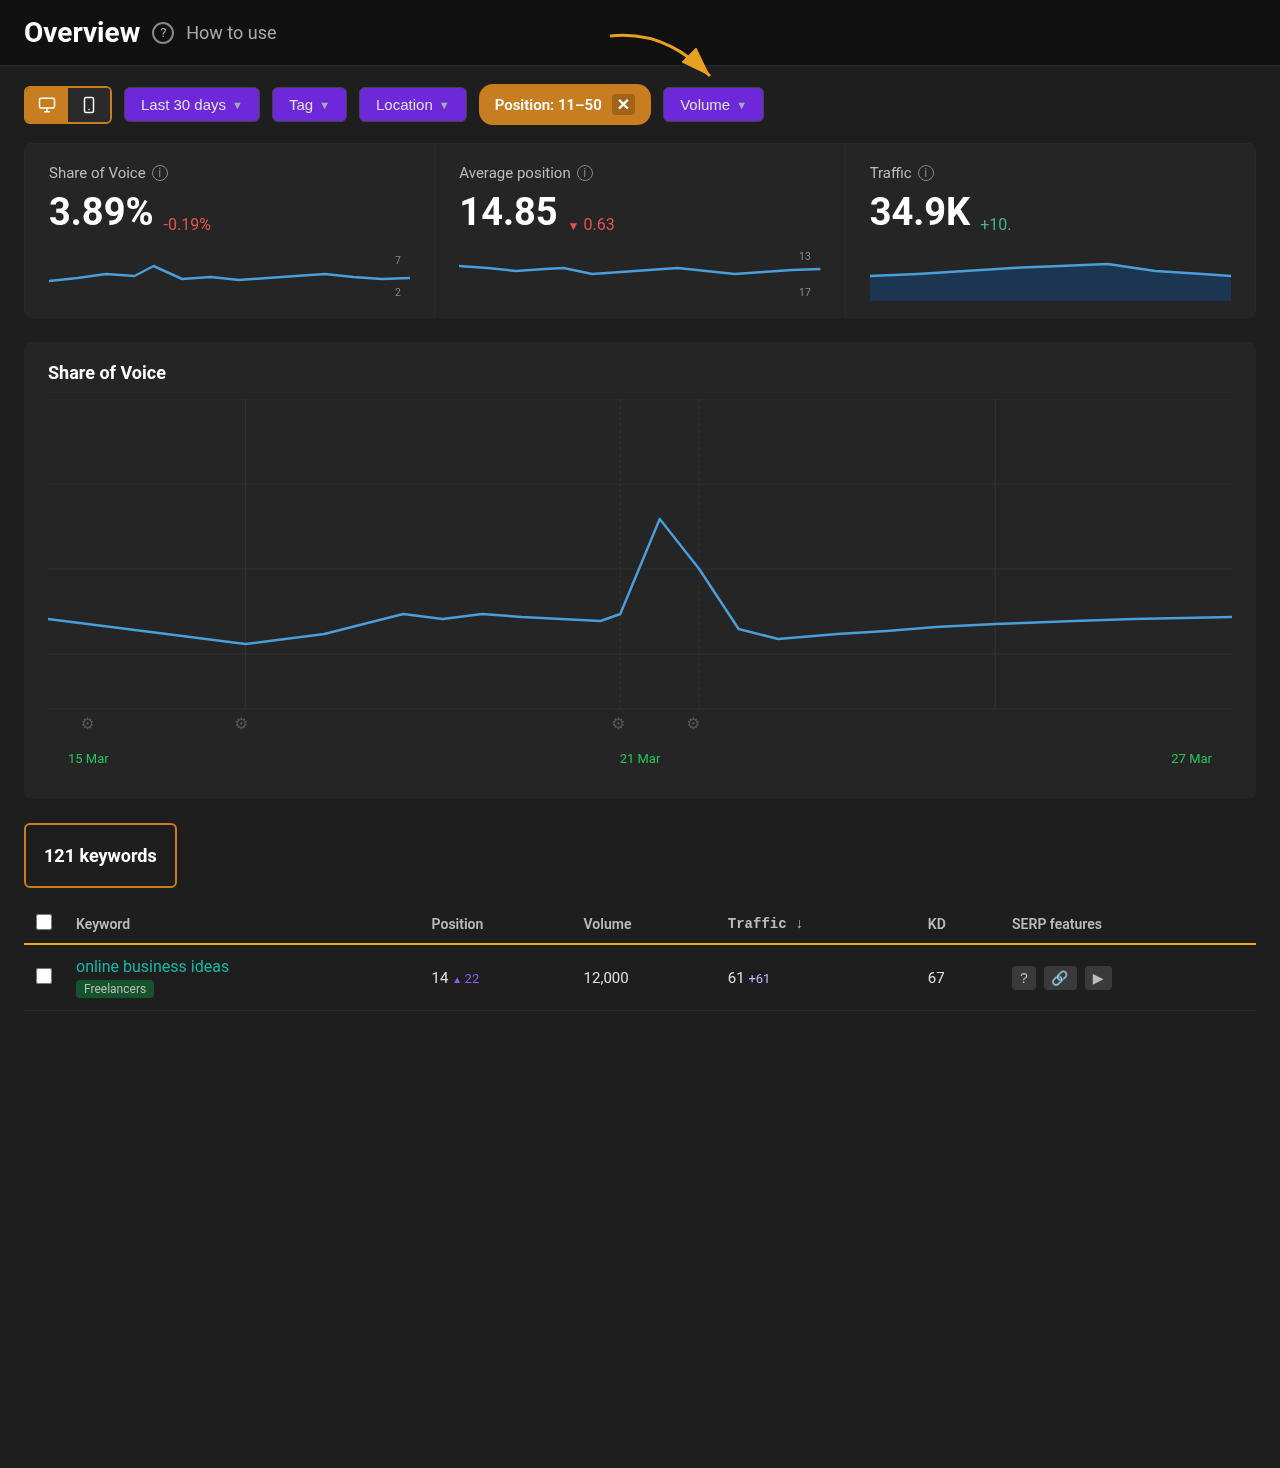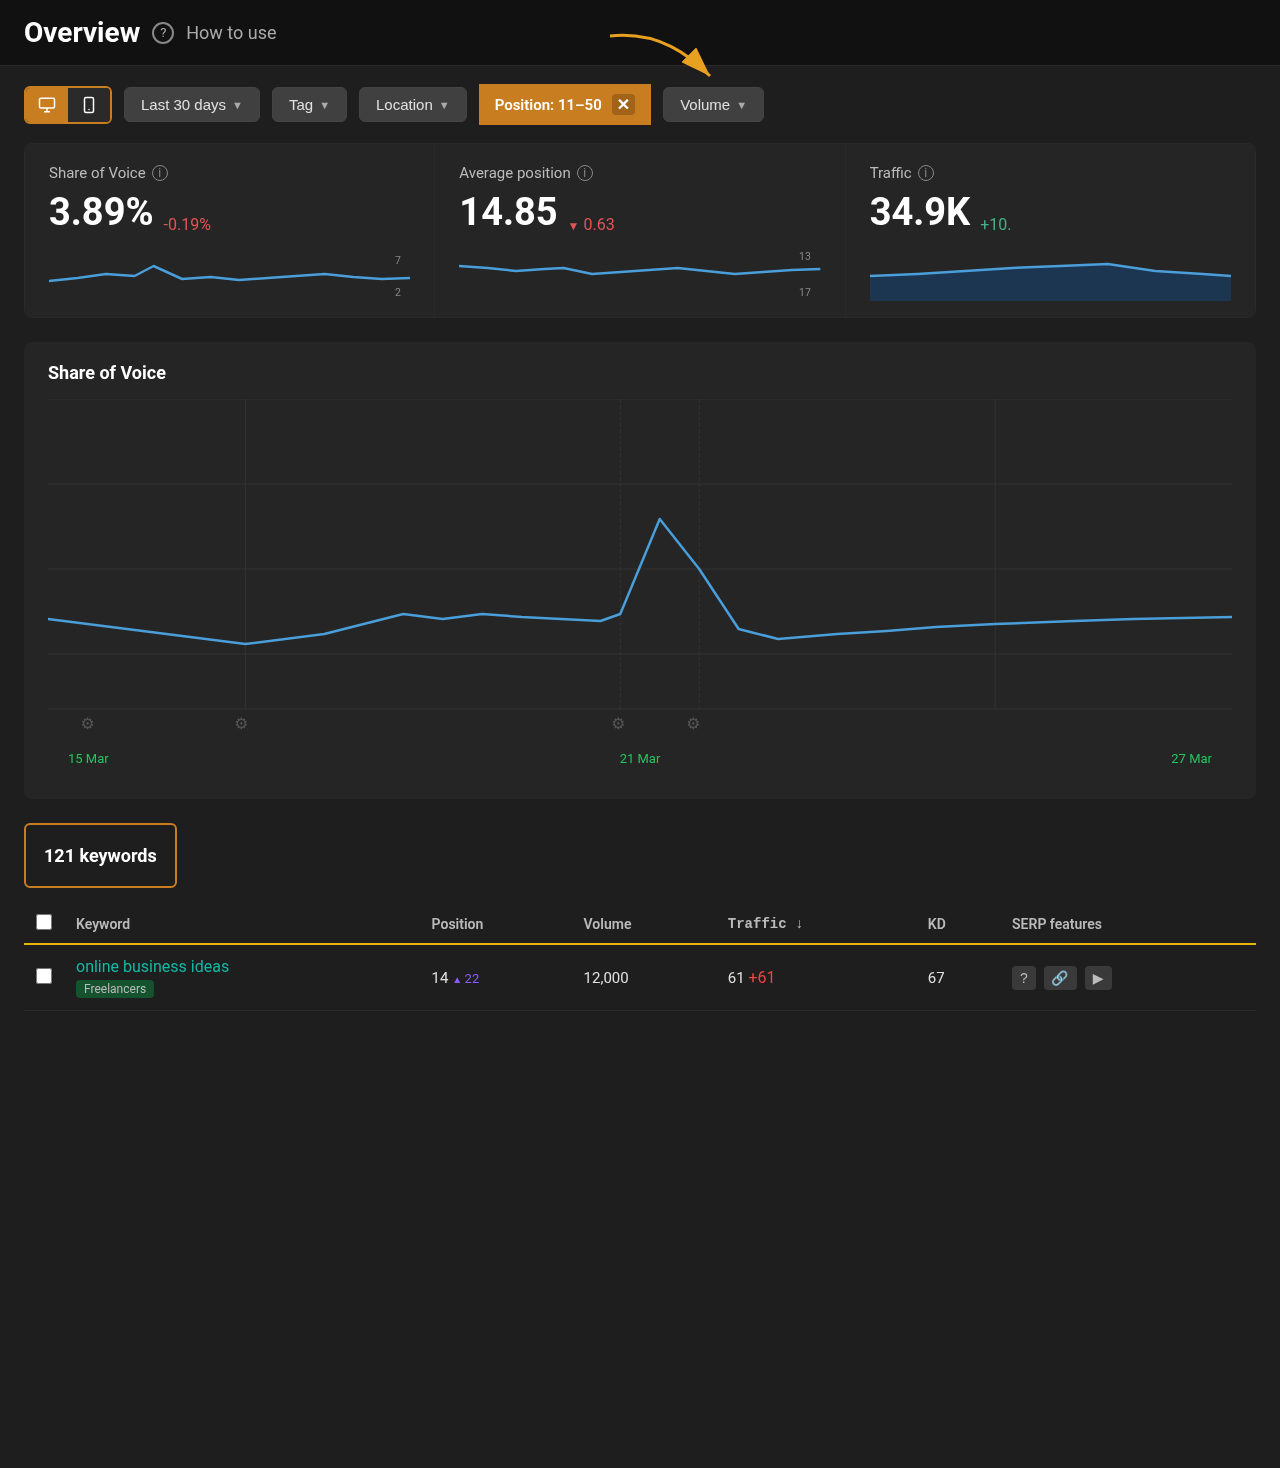--- a/index.html
+++ b/index.html
@@ -71,40 +71,40 @@
     .device-btn.inactive {
       background: #2a2a2a;
     }
     .device-btn svg {
       width: 18px;
       height: 18px;
       fill: #fff;
     }
 
     .filter-btn {
-      background: #404040;
+      background: #6d28d9;
       border: 1px solid #444;
       border-radius: 6px;
       color: #e0e0e0;
       padding: 8px 16px;
       cursor: pointer;
       font-size: 15px;
       display: flex;
       align-items: center;
       gap: 6px;
     }
     .filter-btn .arrow {
       font-size: 11px;
       color: #aaa;
     }
 
     .position-filter {
       background: #c87d20;
       border: 2px solid #c87d20;
-      border-radius: 0;
+      border-radius: 14px;
       color: #fff;
       padding: 8px 14px;
       cursor: pointer;
       font-size: 15px;
       display: flex;
       align-items: center;
       gap: 10px;
       font-weight: 600;
     }
     .position-filter .close-x {
@@ -269,22 +269,22 @@
     }
     .pos-change-pos {
       color: #8b5cf6;
       font-size: 13px;
     }
     .pos-change-pos::before {
       content: '▲ ';
       font-size: 10px;
     }
     .traffic-change-pos {
-      color: #ef4444;
-      font-size: 16px;
+      color: #c4b5fd;
+      font-size: 13px;
     }
     .checkbox-cell {
       width: 40px;
     }
     .checkbox {
       width: 16px;
       height: 16px;
       border: 1px solid #555;
       background: transparent;
       border-radius: 3px;

